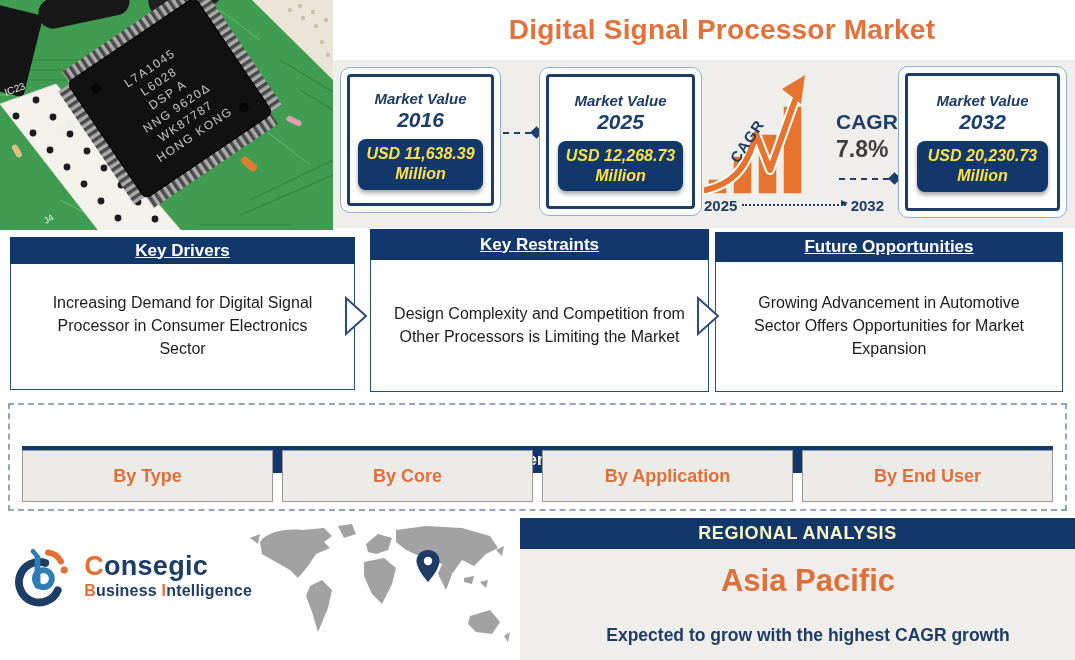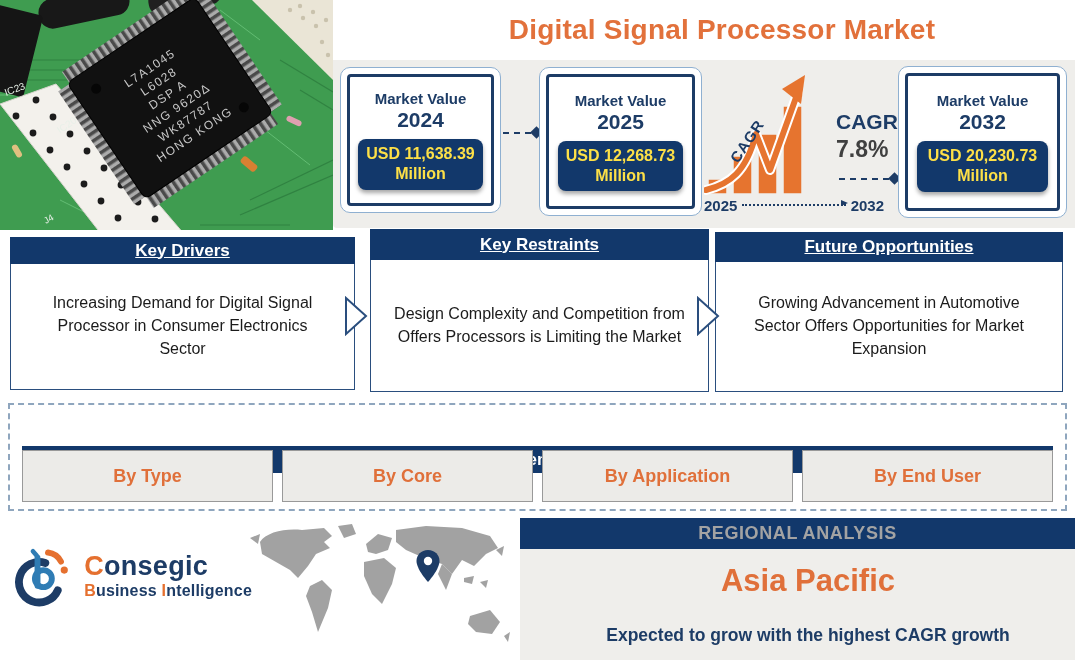--- a/index.html
+++ b/index.html
@@ -8,21 +8,21 @@
     position:relative; width:1075px; height:660px; overflow:hidden;
     background:#ffffff; font-family:"Liberation Sans", sans-serif;
   }
   .abs { position:absolute; }
 
   
   .title-bar { left:333px; top:0; width:742px; height:60px; display:flex; align-items:center; justify-content:center; background:#fff;padding-left:36px; }
   .main-title { font-size:28px; font-weight:800; color:#E2713B; letter-spacing:.2px; }
   .top-panel { left:333px; top:60px; width:742px; height:168px; background:#EFEEEB; border-radius:0 0 0 4px; }
 
-  .mv-box { background:#fff; border:1.5px solid #8FB0D1; border-radius:10px; padding:6px; }
+  .mv-box { background:#fff; border:1.5px solid #8FB0D1; border-radius:10px; padding:6px;font-style:italic; }
   .mv-inner { width:100%; height:100%; border:3px solid #1D3C66; border-radius:4px;
               display:flex; flex-direction:column; align-items:center; justify-content:center; background:#fff; }
   .mv-label { font-size:15px; font-weight:600; color:#1D3C66; }
   .mv-year  { font-size:21px; font-weight:800; color:#1D3C66; margin-top:1px; }
   .mv-pill  { margin-top:7px; width:88%; background:#12386B; border-radius:8px; padding:5px 4px 6px;
               box-shadow:0 3px 4px rgba(0,0,0,.35); display:flex; flex-direction:column; align-items:center; }
   .mv-value, .mv-unit { font-size:16px; font-weight:700; color:#fde047; line-height:1.22; white-space:nowrap; }
 
   .conn { position:absolute; height:0; border-top:2.5px dashed #1D3C66; }
   .conn::after { content:""; position:absolute; right:-10px; top:-6px; width:9px; height:9px; background:#1D3C66; transform:rotate(45deg); }
@@ -55,21 +55,21 @@
   .seg-item span { font-size:18px; font-weight:700; color:#E0703A; }
 
   
   .logo-wrap { left:14px; top:520px; width:238px; height:112px; display:flex; align-items:center; gap:14px; }
   .logo-text1 { font-size:27px; font-weight:800; color:#1D3C66; letter-spacing:.3px; line-height:1.05; }
   .logo-text2 { font-size:16px; font-weight:800; color:#1D3C66; letter-spacing:.2px; margin-top:2px; }
   .accent-o { color:#E5702F; }
 
   .regional-header { left:520px; top:518px; width:555px; height:31px; background:#12386B;
                      display:flex; align-items:center; justify-content:center; }
-  .regional-header span { color:#a3a3a3; font-size:18px; font-weight:800; letter-spacing:.6px; }
+  .regional-header span { color:#fef9c3; font-size:18px; font-weight:800; letter-spacing:.6px; }
   .regional-body { left:520px; top:549px; width:555px; height:111px; background:#EFEEEB;
                    display:flex; flex-direction:column; align-items:center; justify-content:center;padding-left:21px; }
   .region-name { font-size:31px; font-weight:800; color:#E0703A; }
   .region-sub  { font-size:17.5px; font-weight:600; color:#1D3C66; margin-top:26px; }
 </style>
 </head>
 <body>
 
 <div id="canvas">
 
@@ -177,21 +177,21 @@
 
   <div class="abs title-bar">
     <span class="main-title">Digital Signal Processor Market</span>
   </div>
 
   <div class="abs top-panel"></div>
 
   <div class="abs mv-box" style="left:340px;top:67px;width:161px;height:146px">
     <div class="mv-inner">
       <span class="mv-label">Market Value</span>
-      <span class="mv-year">2024</span>
+      <span class="mv-year">2016</span>
       <div class="mv-pill">
         <span class="mv-value">USD 11,638.39</span>
         <span class="mv-unit">Million</span>
       </div>
     </div>
   </div>
 
   <div class="abs conn" style="left:503px;top:132px;width:28px"></div>
 
   <div class="abs mv-box" style="left:539px;top:67px;width:163px;height:149px">
@@ -242,21 +242,21 @@
       </div>
     </div>
   </div>
 
   <div class="abs insight" style="left:10px;top:237px;width:345px;height:153px">
     <div class="insight-header" style="height:27px">Key Drivers</div>
     <div class="insight-body">Increasing Demand for Digital Signal Processor in Consumer Electronics Sector</div>
   </div>
   <div class="abs insight" style="left:370px;top:229px;width:339px;height:163px">
     <div class="insight-header" style="height:31px">Key Restraints</div>
-    <div class="insight-body">Design Complexity and Competition from Offers Processors is Limiting the Market</div>
+    <div class="insight-body">Design Complexity and Competition from Other Processors is Limiting the Market</div>
   </div>
   <div class="abs insight" style="left:715px;top:232px;width:348px;height:160px">
     <div class="insight-header" style="height:30px">Future Opportunities</div>
     <div class="insight-body">Growing Advancement in Automotive Sector Offers Opportunities for Market Expansion</div>
   </div>
 
   <svg class="abs chevron" style="left:344px;top:296px" width="26" height="40">
     <polygon points="2,2 22,20 2,38" fill="#ffffff" stroke="#2A4E7E" stroke-width="2"></polygon>
   </svg>
   <svg class="abs chevron" style="left:696px;top:296px" width="26" height="40">

